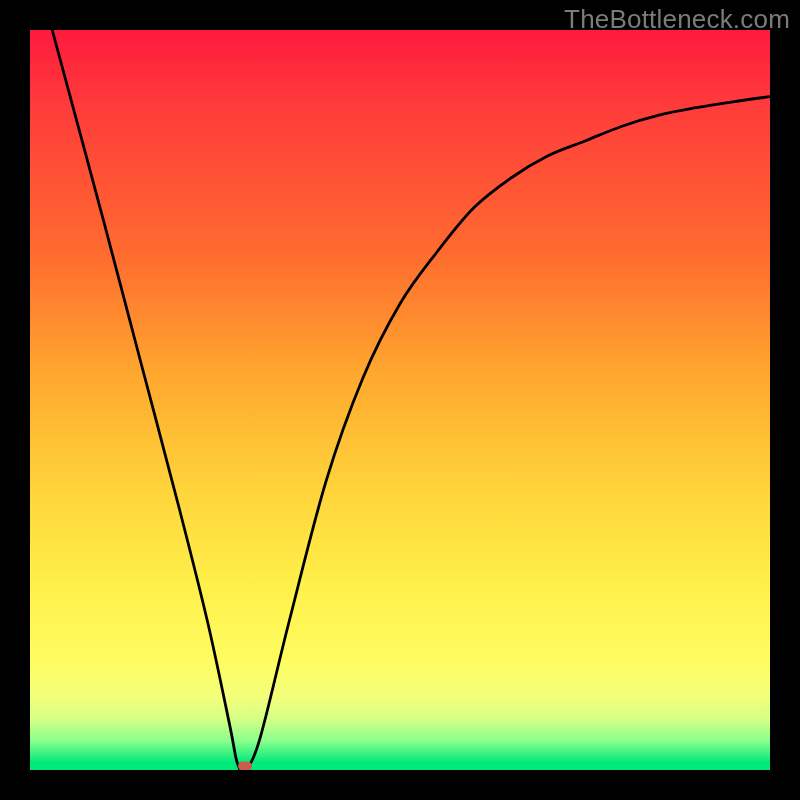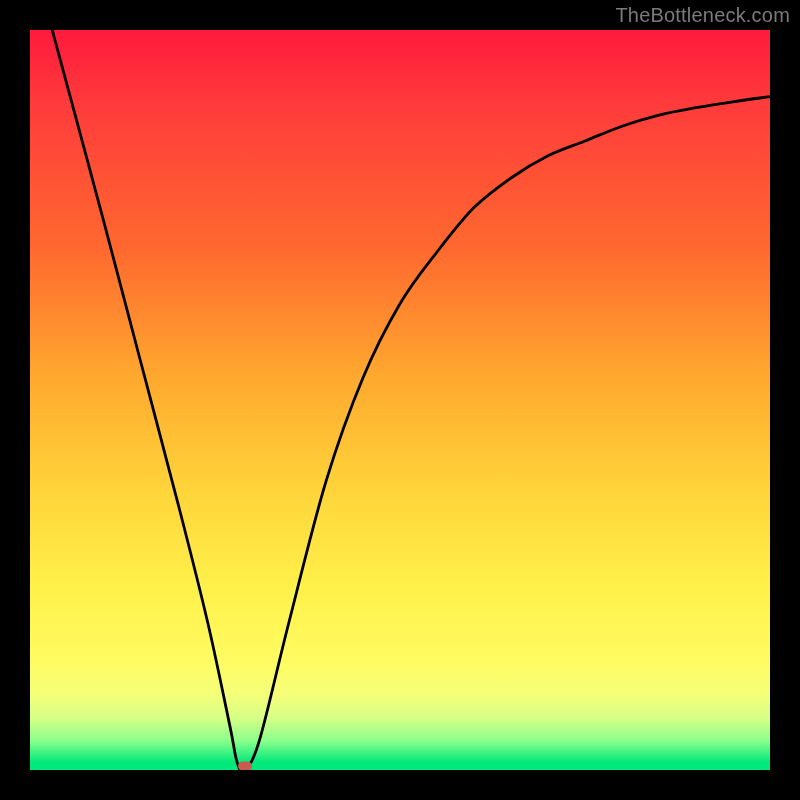--- a/index.html
+++ b/index.html
@@ -44,21 +44,21 @@
       #8dff8c 96%,
       #00e97a 99%,
       #00e97a 100%
     );
   }
   .watermark {
     position: absolute;
     top: 4px;
     right: 10px;
     color: #7b7b7b;
-    font-size: 20px;
+    font-size: 26px;
     font-weight: 400;
     letter-spacing: 0.2px;
     user-select: none;
   }
   .curve-svg {
     position: absolute;
     left: 0; top: 0;
     width: 100%;
     height: 100%;
   }

